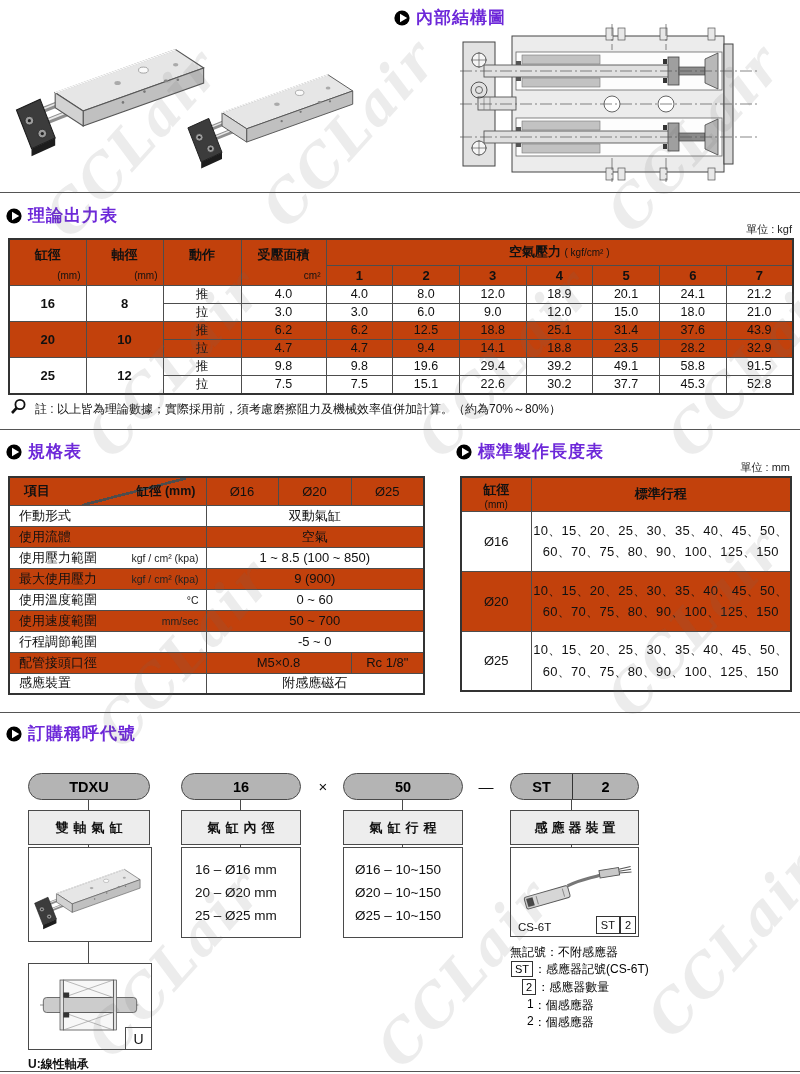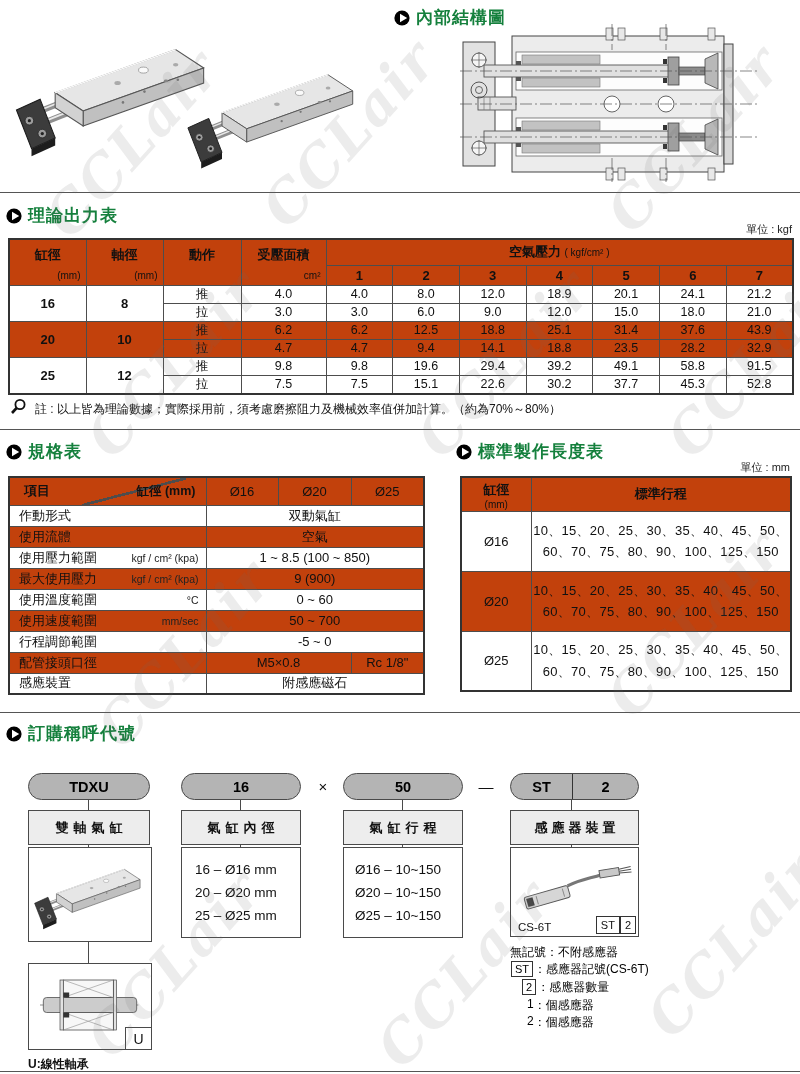--- a/index.html
+++ b/index.html
@@ -10,21 +10,21 @@
 
   
   .wm { position:absolute; font-family:"DejaVu Serif", serif; font-style:italic; font-weight:bold;
         font-size:56px; color:rgba(110,110,110,0.13); transform:rotate(-48deg);
         letter-spacing:2px; z-index:40; pointer-events:none; white-space:nowrap; }
 
   .divider { position:absolute; left:0; width:800px; height:0; border-top:1.2px solid #555; }
 
   
   .sec-title { position:absolute; display:flex; align-items:center; gap:6px;
-               font-size:17px; font-weight:bold; letter-spacing:1px; color:#15803d; }
+               font-size:17px; font-weight:bold; letter-spacing:1px; color:#6d28d9; }
   .sec-icon { width:16px; height:16px; flex:none; }
   .unit-label { position:absolute; font-size:11px; color:#222; text-align:right; }
 
   
   .tbl { position:absolute; border-collapse:collapse; table-layout:fixed; background:#fff;
          border:2px solid #333; }
   .tbl th, .tbl td { border:1px solid #4d4d4d; text-align:center; vertical-align:middle;
                      padding:0; font-size:13px; color:#111; font-weight:normal; }
   .gray { background:#c2410c; }
 

